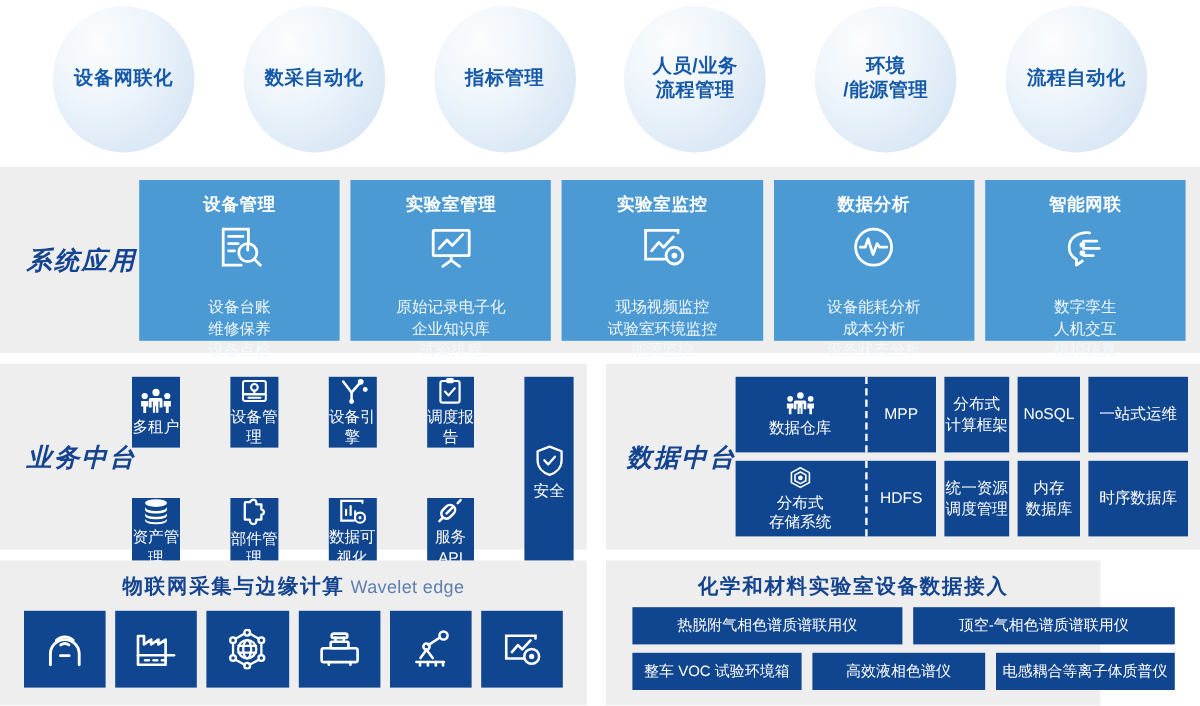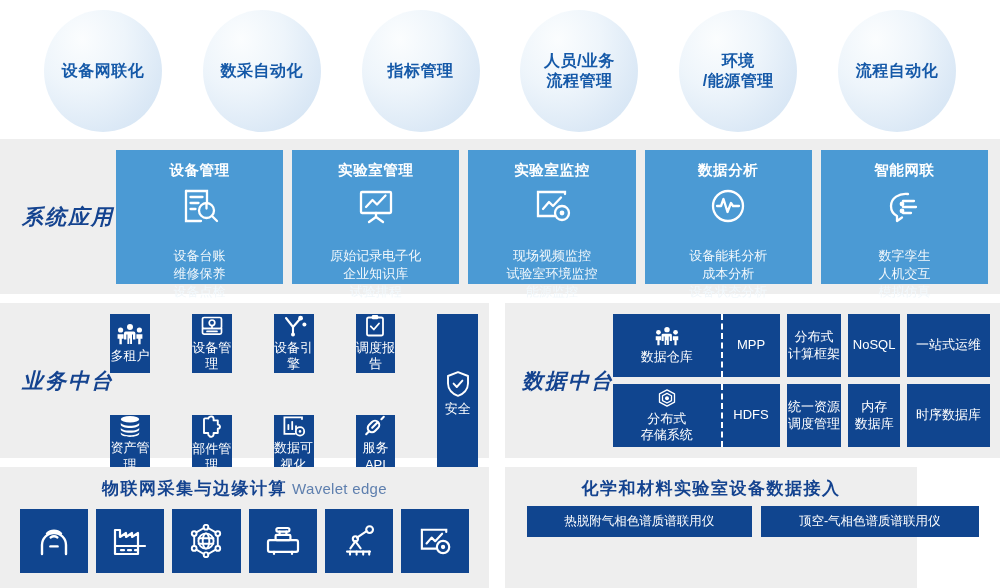--- a/index.html
+++ b/index.html
@@ -7,21 +7,21 @@
     width: 1000px; height: 588px;
     background: #ffffff;
     font-family: "Liberation Sans", "DejaVu Sans", sans-serif;
     overflow: hidden;
   }
   #page { position: relative; width: 1000px; height: 588px; }
 
   
   .ellipse-row {
     position: absolute; left: 0; top: 0; width: 1000px; height: 132px;
-    display: flex; justify-content: space-between; align-items: flex-end;
+    display: flex; justify-content: space-between; align-items: center;
     padding: 0 44px;
   }
   .ellipse {
     width: 118px; height: 122px; border-radius: 50%;
     background: radial-gradient(ellipse at 32% 24%, #fbfdfe 0%, #eef5fb 38%, #dce9f6 72%, #cfe1f2 100%);
     display: flex; align-items: center; justify-content: center;
     text-align: center; line-height: 1.28;
     color: #1559a8; font-weight: bold; font-size: 16px;
     letter-spacing: .5px;
     flex: 0 0 auto;
@@ -563,16 +563,21 @@
 
   <div class="panel" id="sec-lab">
     <div class="sec-head">
       <span>化学和材料实验室设备数据接入</span>
     </div>
     <div class="lab-rows">
       <div class="lab-row r1">
         <div class="lab-chip">热脱附气相色谱质谱联用仪</div>
         <div class="lab-chip">顶空-气相色谱质谱联用仪</div>
       </div>
+      <div class="lab-row r2">
+        <div class="lab-chip">整车 VOC 试验环境箱</div>
+        <div class="lab-chip">高效液相色谱仪</div>
+        <div class="lab-chip">电感耦合等离子体质普仪</div>
+      </div>
     </div>
   </div>
 
 </div>
 
 </body></html>

